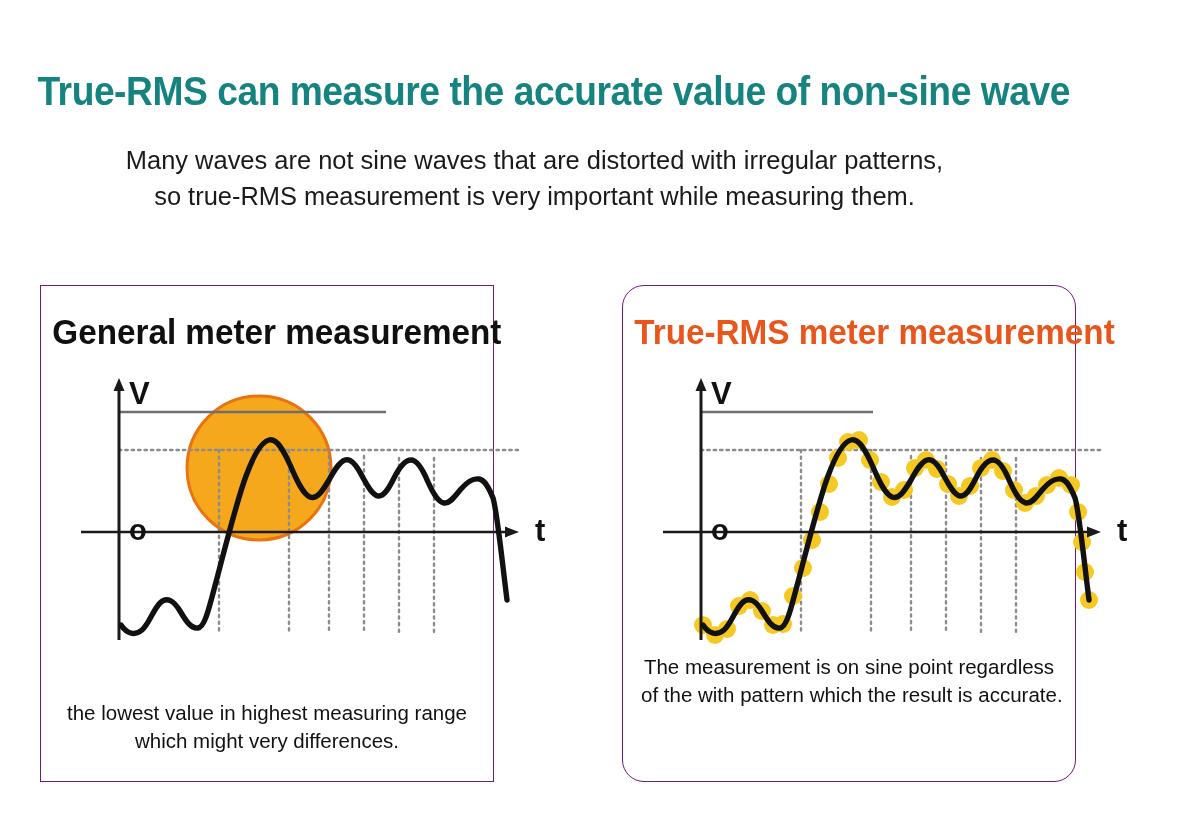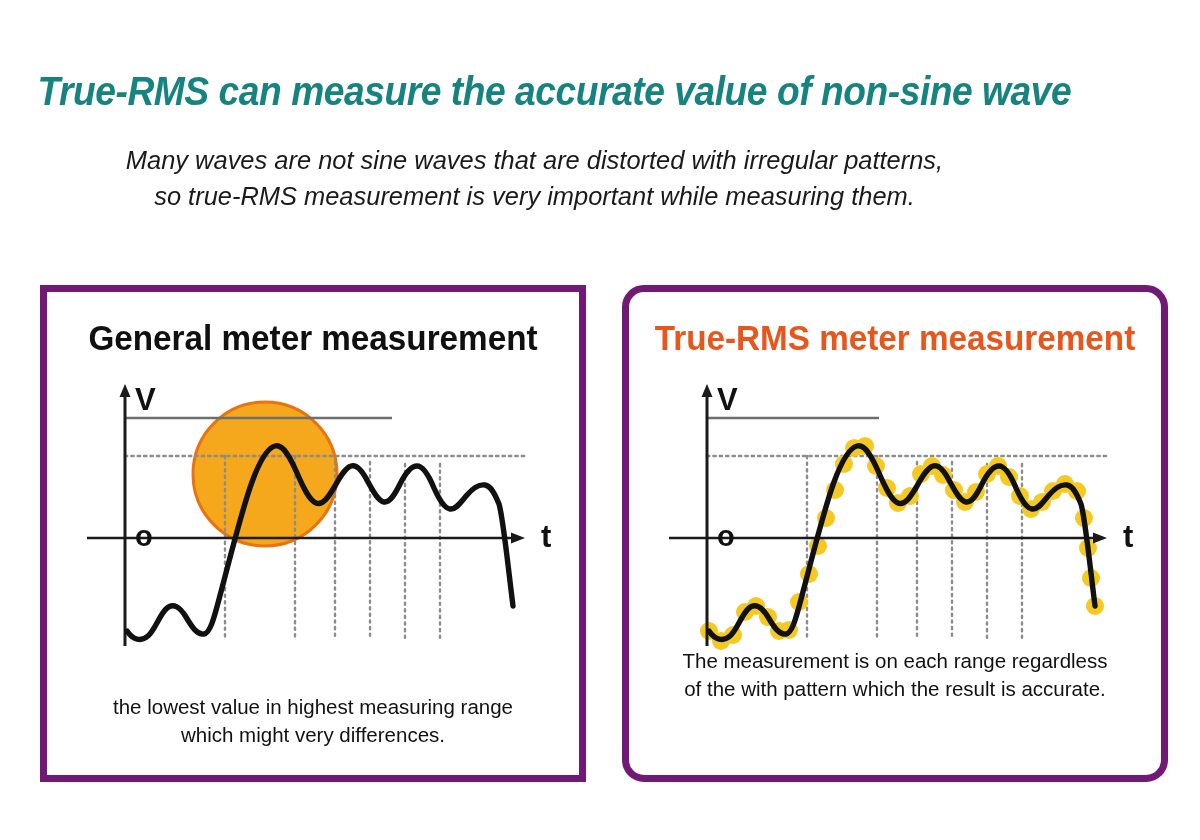--- a/index.html
+++ b/index.html
@@ -14,21 +14,20 @@
     overflow: hidden;
     position: relative;
   }
 
   
   #header {
     position: absolute;
     left: 0;
     top: 0;
     width: 1069px;
-    font-style: italic;
   }
   #main-title {
     text-align: center;
     color: #15837f;
     font-family: "Liberation Sans Narrow", "Liberation Sans", sans-serif;
     font-weight: bold;
     font-size: 40px;
     letter-spacing: -0.5px;
     transform: scaleX(0.93);
     margin-top: 68px;
@@ -43,23 +42,23 @@
     margin-top: 28px;
     transform: scaleX(0.96);
     font-weight: normal;
   }
   #subtitle .sub-line { display: block; white-space: nowrap; }
 
   
   .panel {
     position: absolute;
     top: 285px;
-    width: 546px;
+    width: 454px;
     height: 497px;
-    border: 7px solid #701a75;
+    border: 1px solid #701a75;
     background: #ffffff;
     box-sizing: border-box;
   }
   #panel-left  { left: 40px; }
   #panel-right { left: 622px; border-radius: 22px; }
 
   .panel-title {
     text-align: center;
     font-family: "Liberation Sans Narrow", "Liberation Sans", sans-serif;
     font-weight: bold;
@@ -235,16 +234,16 @@
                C 426,110 432,106 438,107 C 444,108 448,116 452,126
                C 456,139 460,180 466,228"></path>
     </svg>
   </div>
 
   <div style="position:absolute;left:88px;top:90px;font-size:31px;font-weight:bold;color:#111;">V</div>
   <div style="position:absolute;left:88px;top:228px;font-size:29px;font-weight:bold;color:#111;">o</div>
   <div style="position:absolute;left:494px;top:227px;font-size:31px;font-weight:bold;color:#111;">t</div>
 
   <div class="panel-caption" id="caption-right">
-    <span class="cap-line">The measurement is on each range regardless</span>
+    <span class="cap-line">The measurement is on sine point regardless</span>
     <span class="cap-line">of the with pattern which the result is accurate.</span>
   </div>
 </div>
 
 </body></html>

